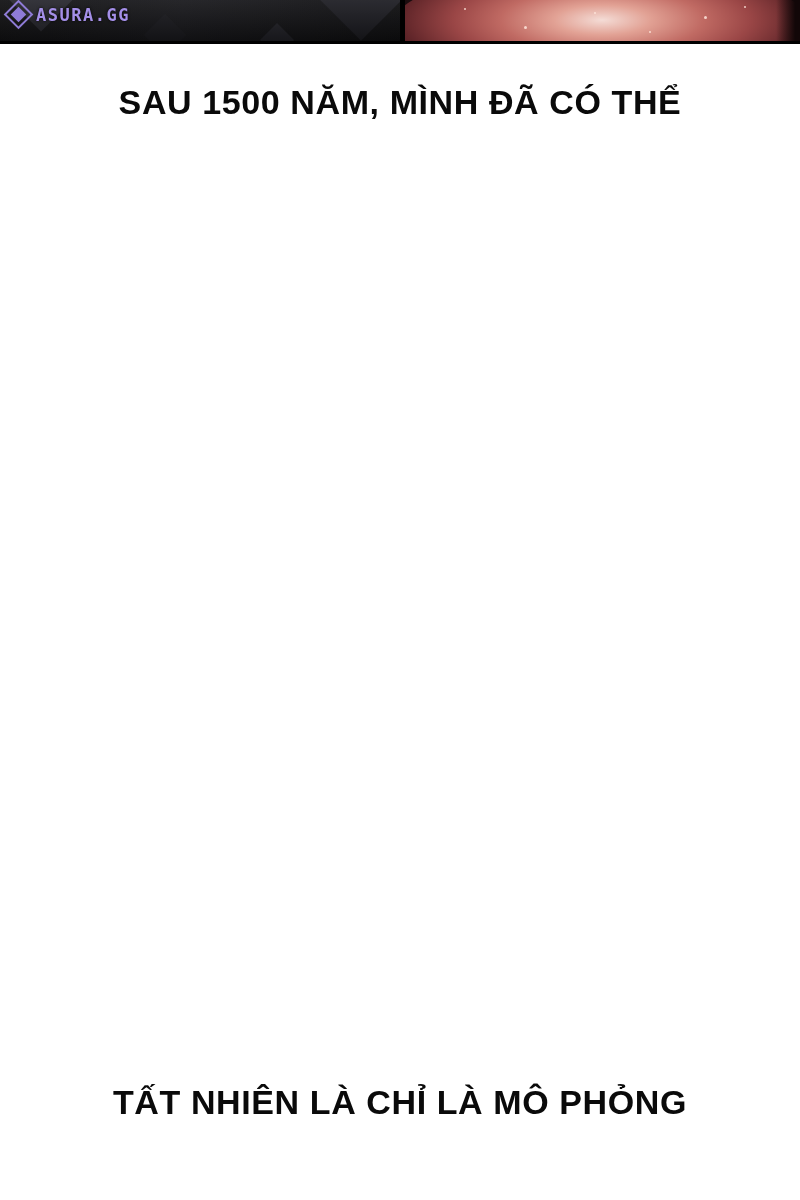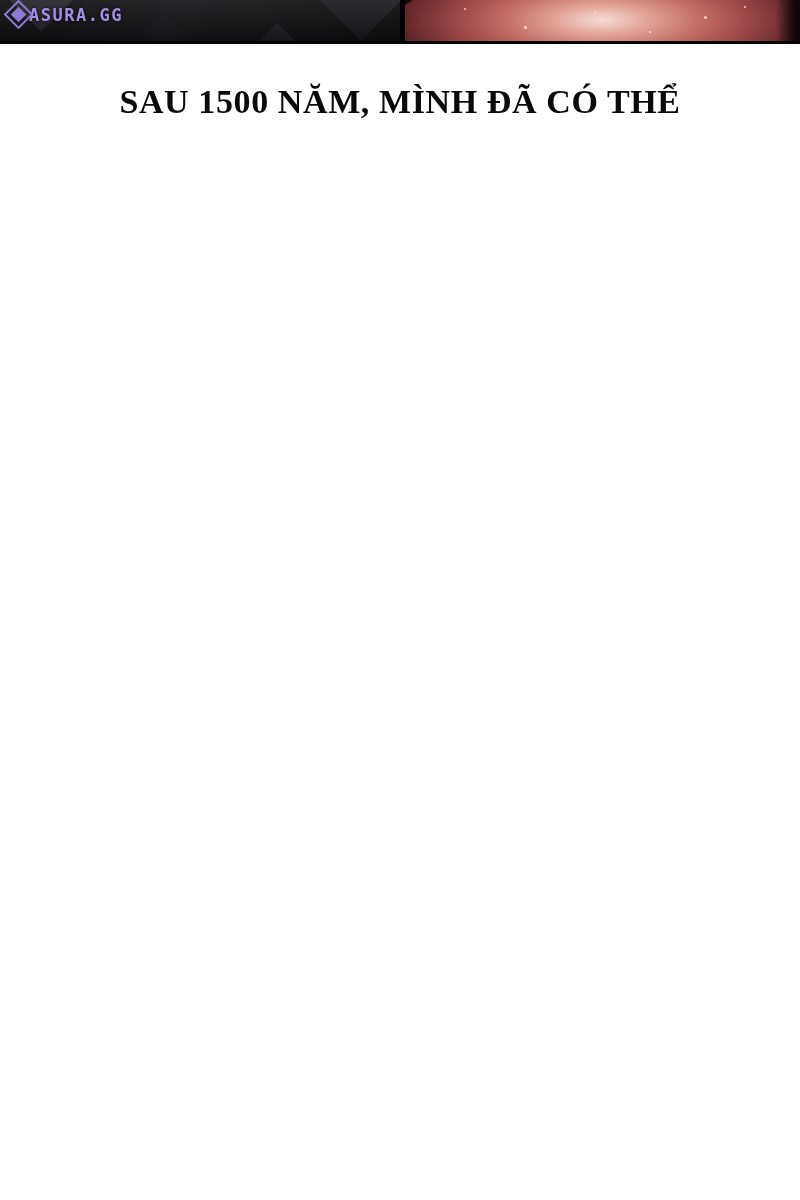--- a/index.html
+++ b/index.html
@@ -48,20 +48,21 @@
     background: linear-gradient(180deg, rgba(255,255,255,0.05), rgba(0,0,0,0.45));
   }
 
   
   .watermark {
     position: absolute;
     top: 4px;
     left: 8px;
     display: flex;
     align-items: center;
+    gap: 7px;
     z-index: 4;
   }
   .wm-diamond {
     width: 17px;
     height: 17px;
     transform: rotate(45deg);
     border: 2px solid #8e7bd6;
     position: relative;
   }
   .wm-diamond::after {
@@ -135,21 +136,21 @@
     z-index: 5;
   }
 
   
   .panel-text {
     position: absolute;
     left: 0;
     width: 800px;
     text-align: center;
     color: #0a0a0a;
-    font-family: Liberation Serif, serif;
+    font-family: Liberation Sans, sans-serif;
     font-weight: bold;
     font-size: 34px;
     line-height: 1.42;
     letter-spacing: 0.6px;
     text-transform: uppercase;
     padding: 0 90px;
     box-sizing: border-box;
   }
   .panel-text .line { display: block; white-space: nowrap; }
 
@@ -188,13 +189,14 @@
   </div>
 
   <div class="strip-bottom-line"></div>
 </div>
 
 <div class="panel-text" id="text-block-1">
   <span class="line">SAU 1500 NĂM, MÌNH ĐÃ CÓ THỂ</span>
 </div>
 
 <div class="panel-text" id="text-block-2">
+  <span class="line">TẤT NHIÊN LÀ CHỈ LÀ MÔ PHỎNG</span>
 </div>
 
 </body></html>

